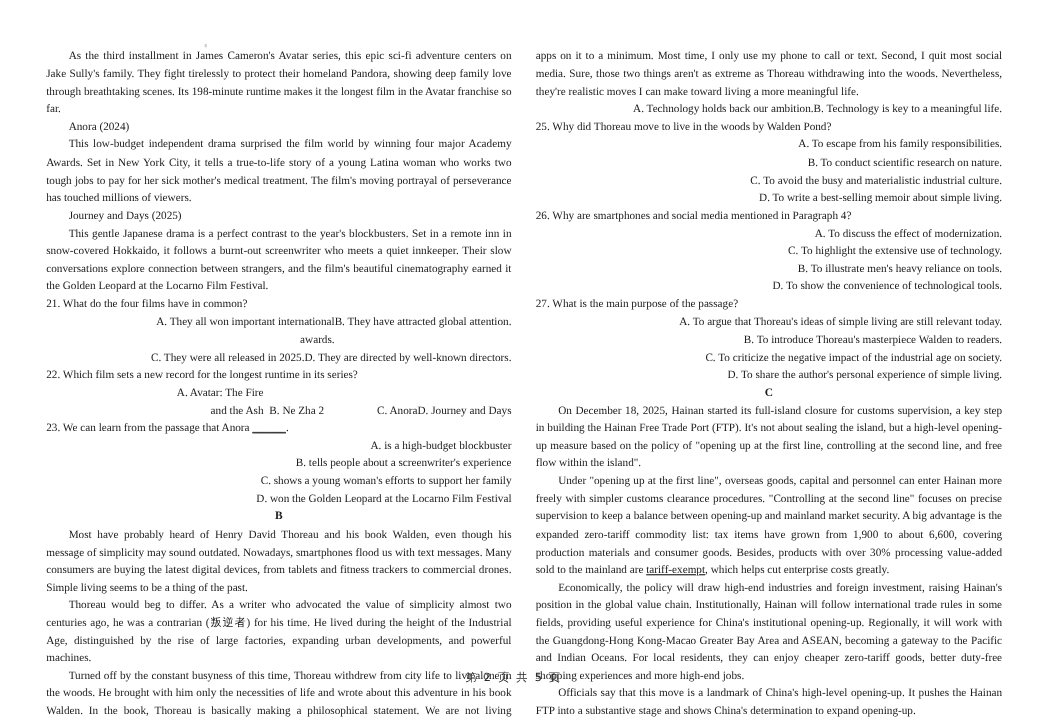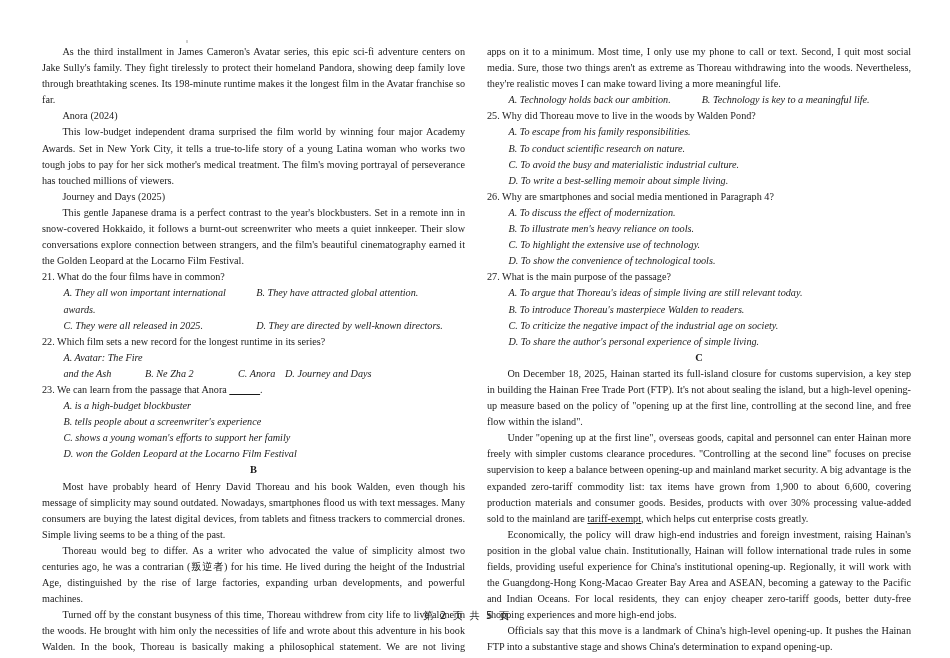--- a/index.html
+++ b/index.html
@@ -40,23 +40,22 @@
   }
   p.body.noindent { text-indent: 0; }
 
   .q {
     margin: 0;
     text-indent: 0;
     text-align: left;
   }
   .opts {
     margin: 0;
-    text-align: left;
+    text-align: right;
     padding-left: 2.1em;
-    font-style: italic;
   }
   .opts.two {
     display: block;
     position: relative;
   }
   .opts.two .o1 {
     display: inline-block;
     width: 48%;
     vertical-align: top;
   }
@@ -143,22 +142,22 @@
     <p class="opts two"><span class="o1">A. Technology holds back our ambition.</span><span class="o2">B. Technology is key to a meaningful life.</span></p>
 
     <p class="q"><span>25.</span> <span>Why did Thoreau move to live in the woods by Walden Pond?</span></p>
     <p class="opts">A. To escape from his family responsibilities.</p>
     <p class="opts">B. To conduct scientific research on nature.</p>
     <p class="opts">C. To avoid the busy and materialistic industrial culture.</p>
     <p class="opts">D. To write a best-selling memoir about simple living.</p>
 
     <p class="q"><span>26.</span> <span>Why are smartphones and social media mentioned in Paragraph 4?</span></p>
     <p class="opts">A. To discuss the effect of modernization.</p>
+    <p class="opts">C. To highlight the extensive use of technology.</p>
     <p class="opts">B. To illustrate men's heavy reliance on tools.</p>
-    <p class="opts">C. To highlight the extensive use of technology.</p>
     <p class="opts">D. To show the convenience of technological tools.</p>
 
     <p class="q"><span>27.</span> <span>What is the main purpose of the passage?</span></p>
     <p class="opts">A. To argue that Thoreau's ideas of simple living are still relevant today.</p>
     <p class="opts">B. To introduce Thoreau's masterpiece Walden to readers.</p>
     <p class="opts">C. To criticize the negative impact of the industrial age on society.</p>
     <p class="opts">D. To share the author's personal experience of simple living.</p>
 
     <p class="section-letter">C</p>
 

